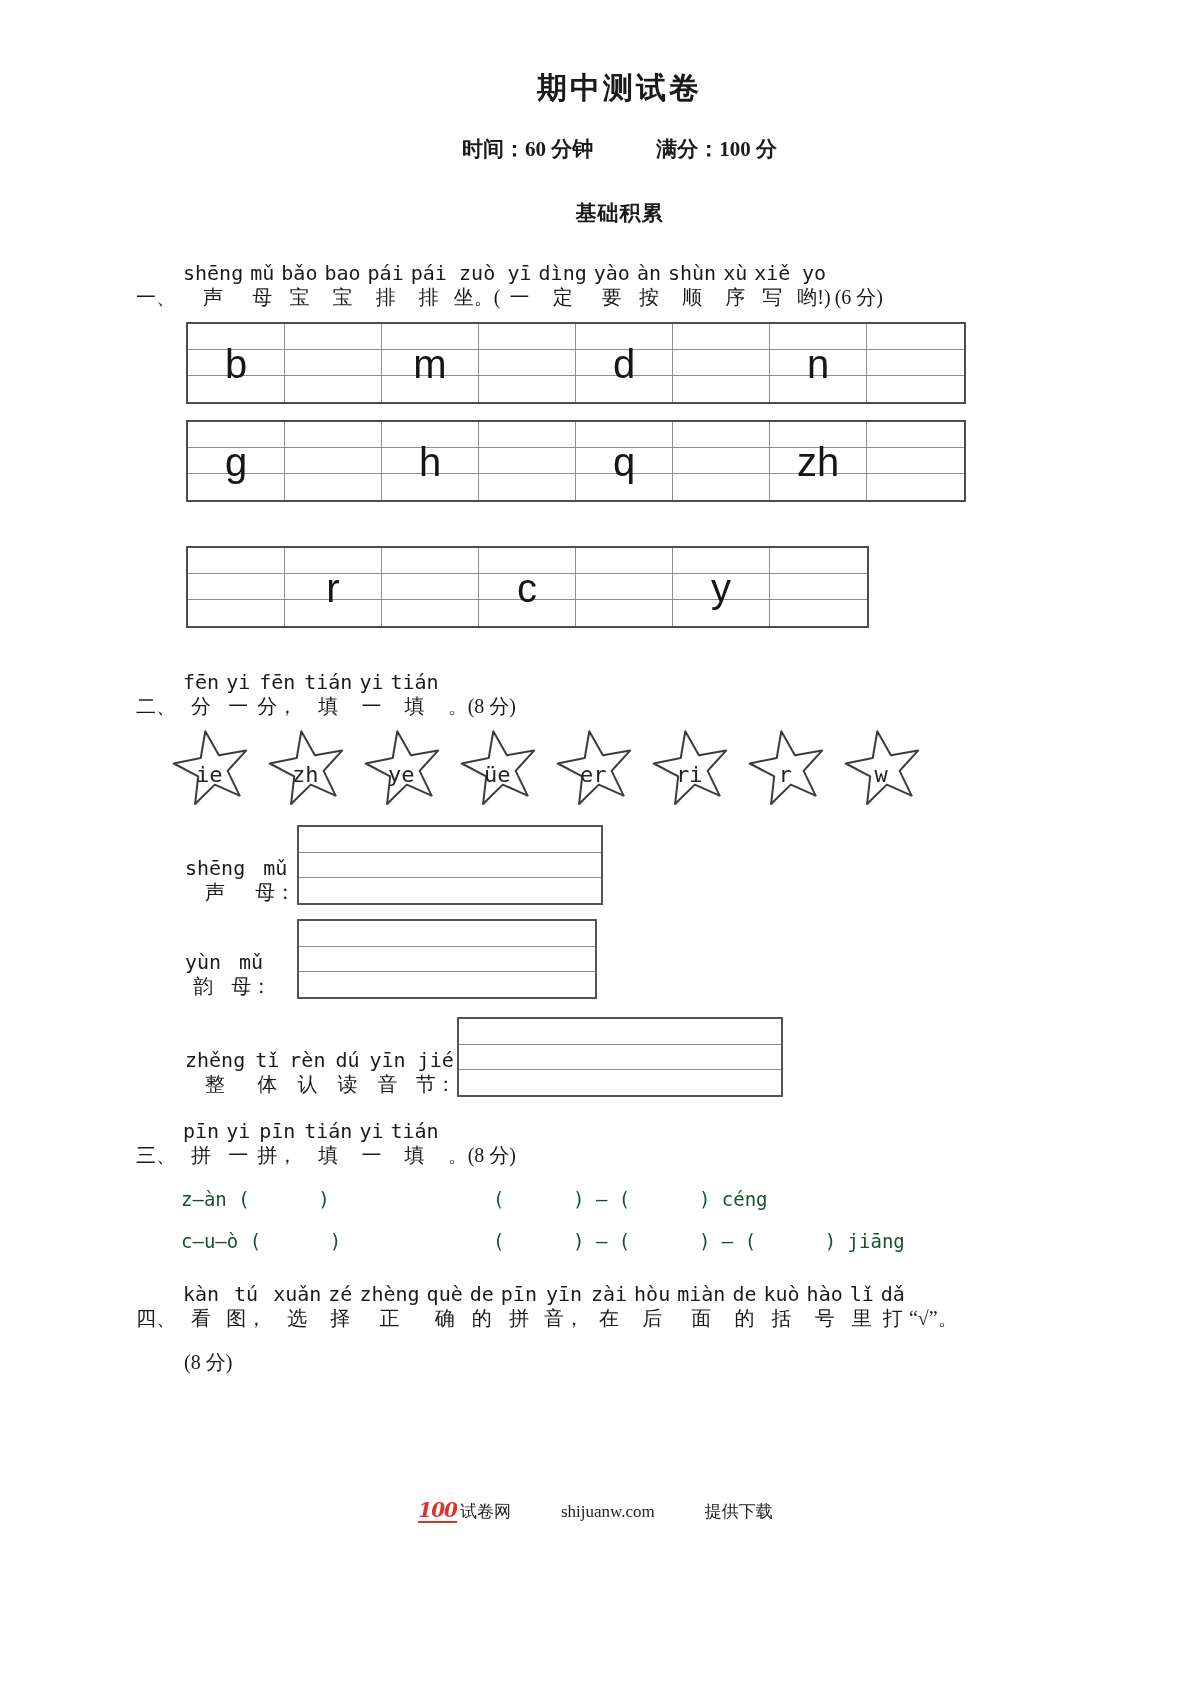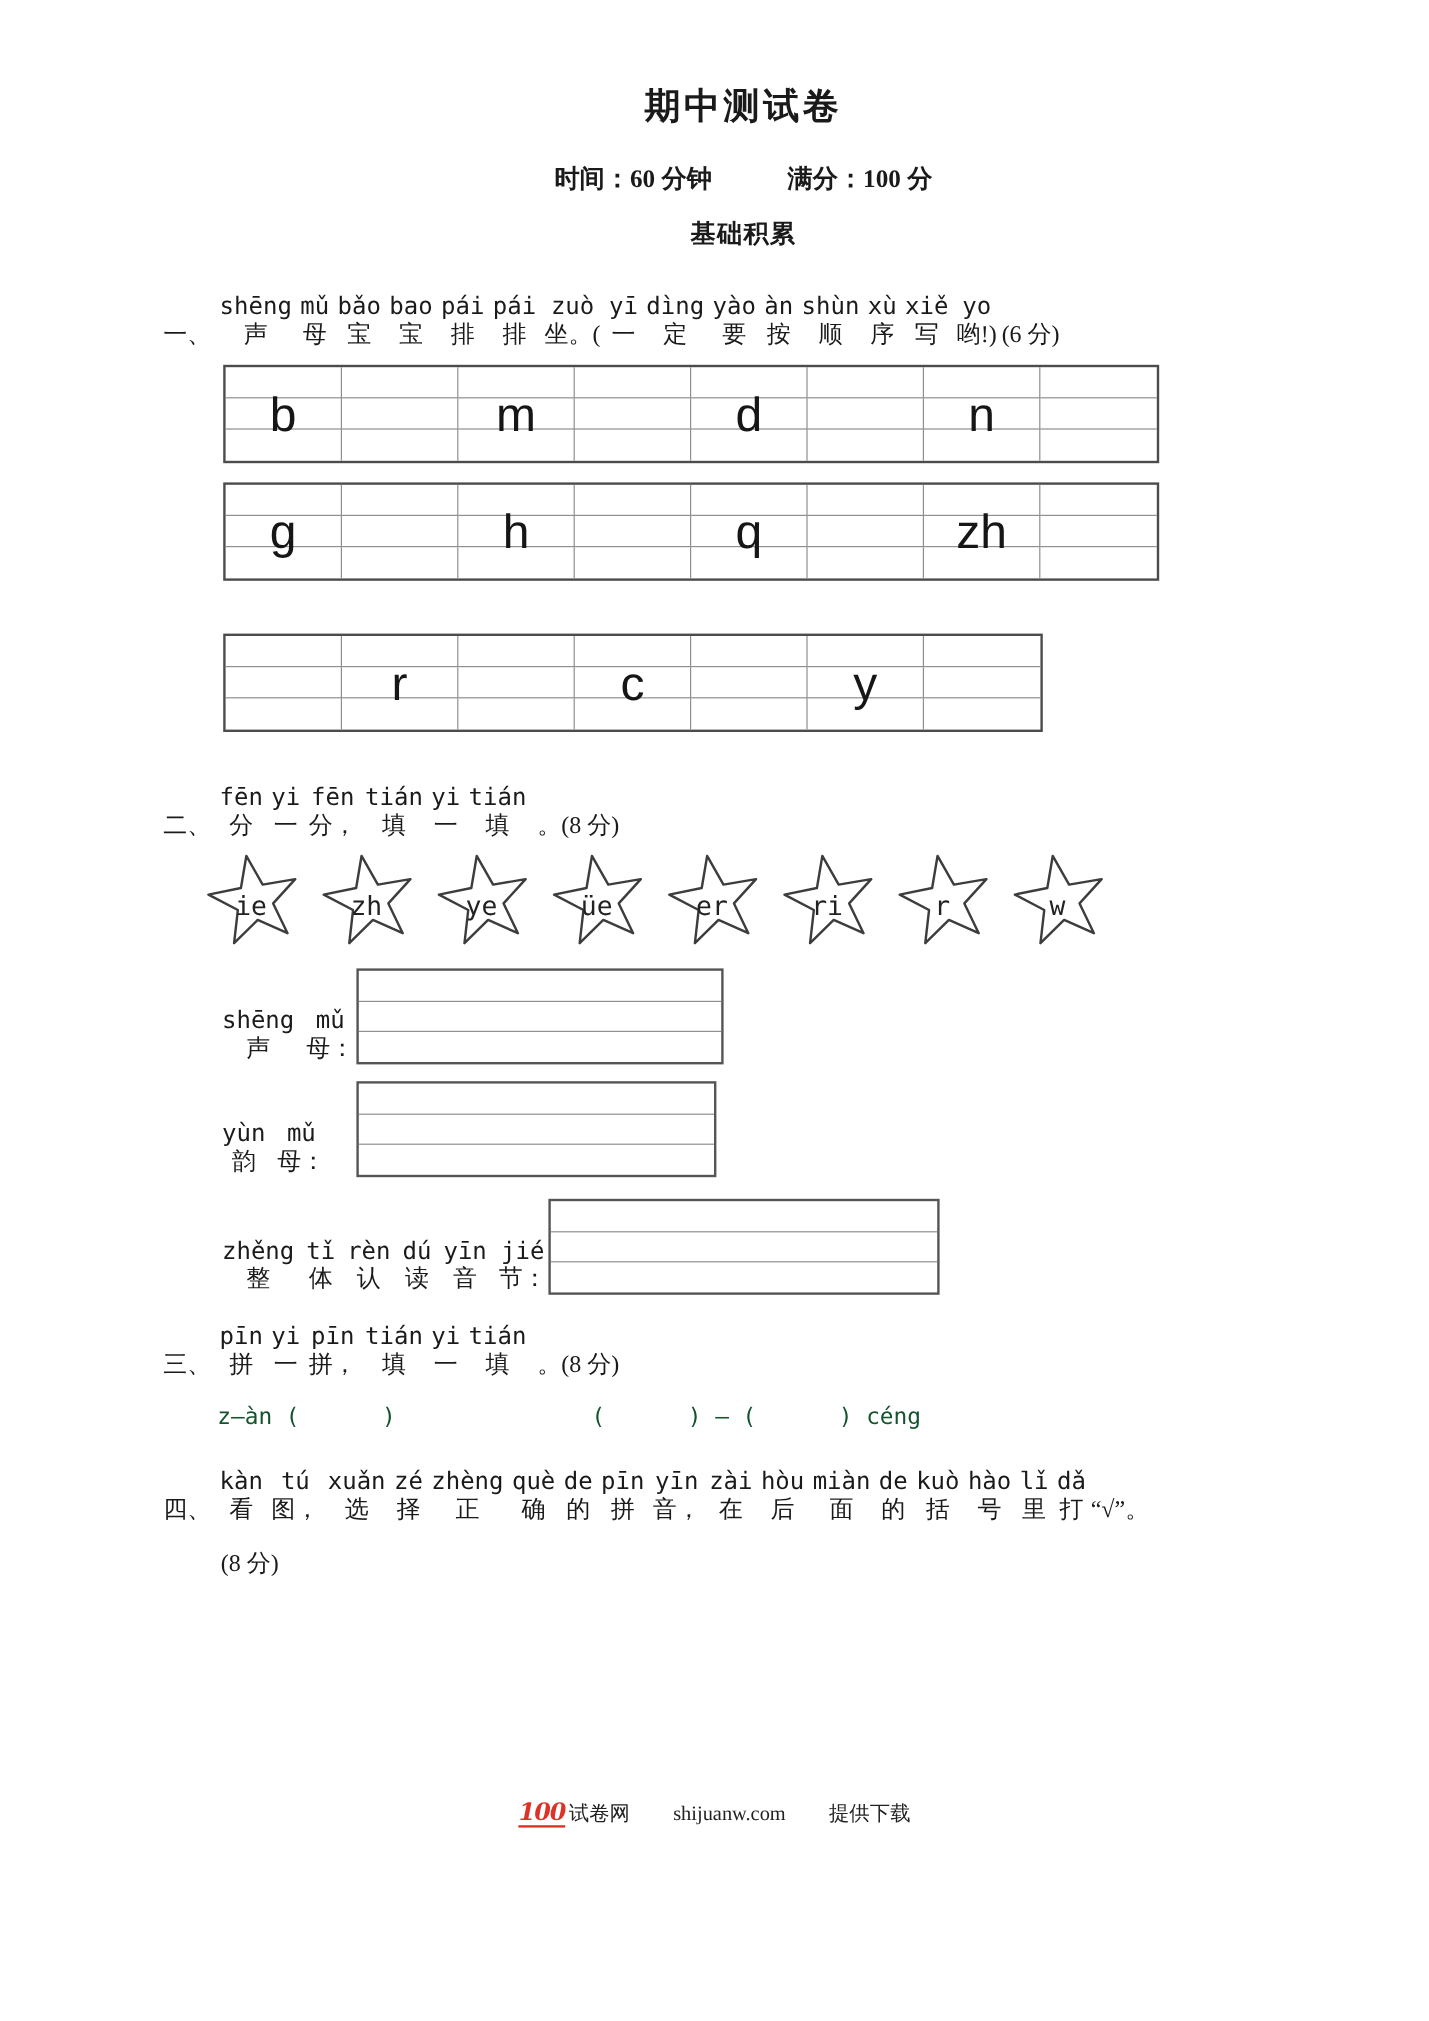--- a/index.html
+++ b/index.html
@@ -6,21 +6,21 @@
   body {
     width:1191px; height:1684px; position:relative;
     color:#1a1a1a;
     font-family:"Liberation Serif","DejaVu Serif",serif;
     overflow:hidden;
   }
   .content { padding:0 88px 0 136px; }
   .center { text-align:center; }
   .title { padding-top:68px; font-size:30px; font-weight:700; letter-spacing:3px; }
   .meta  { margin-top:26px; font-size:21px; font-weight:700; }
-  .sec   { margin-top:18px; font-size:21px; font-weight:700; letter-spacing:1px; }
+  .sec   { margin-top:36px; font-size:21px; font-weight:700; letter-spacing:1px; }
 
   
   .qheader { display:flex; align-items:flex-end; }
   .qnum { font-size:20px; white-space:pre; margin-right:4px; line-height:1.25; }
   .tail { font-size:20px; white-space:pre; line-height:1.25; }
   .units { display:inline-flex; align-items:flex-end; }
   .unit { display:inline-flex; flex-direction:column; align-items:center; margin:0 4px 0 3px; }
   .py { font-family:"DejaVu Sans Mono",monospace; font-size:20px; line-height:1.2; white-space:pre; }
   .hz { font-size:20px; line-height:1.25; white-space:pre; }
   .q1h { margin-top:34px; } .q2h { margin-top:42px; } .q3h { margin-top:22px; } .q4h { margin-top:30px; }
@@ -60,21 +60,21 @@
   
   .q3rows { margin-left:45px; }
   .q3row { display:flex; margin-top:20px; font-family:"DejaVu Sans Mono",monospace; font-size:19px; white-space:pre; color:#14532d; }
   .q3row .left { width:312px; }
 
   .scoreline { margin:18px 0 0 48px; font-size:20px; }
 
   
   .footer {
     position:absolute; top:1500px; left:0; width:100%;
-    display:flex; justify-content:center; align-items:baseline; gap:36px;
+    display:flex; justify-content:center; align-items:baseline; gap:50px;
     font-size:17px; color:#222;
   }
   .brand { display:inline-flex; align-items:baseline; }
   .brand .num {
     font-style:italic; font-weight:700; font-size:20px; letter-spacing:-1px;
     border-bottom:2px solid; margin-right:3px; line-height:1.05;
     font-family:"DejaVu Serif",serif;
   }
   .domain { font-family:"Liberation Serif",serif; }
 </style>
@@ -433,20 +433,24 @@
         </span>
       </span>
     <span class="tail"> 。(8 分)</span>
   </div>
 
   <div class="q3rows">
     <div class="q3row">
       <span class="left">z—àn (      )</span>
       <span class="right">(      ) — (      ) céng</span>
     </div>
+    <div class="q3row">
+      <span class="left">c—u—ò (      )</span>
+      <span class="right">(      ) — (      ) — (      ) jiāng</span>
+    </div>
   </div>
 
   <div class="qheader q4h">
     <span class="qnum">四、</span>
     <span class="units">
         <span class="unit">
           <span class="py">kàn</span>
           <span class="hz">看</span>
         </span>
         <span class="unit">

